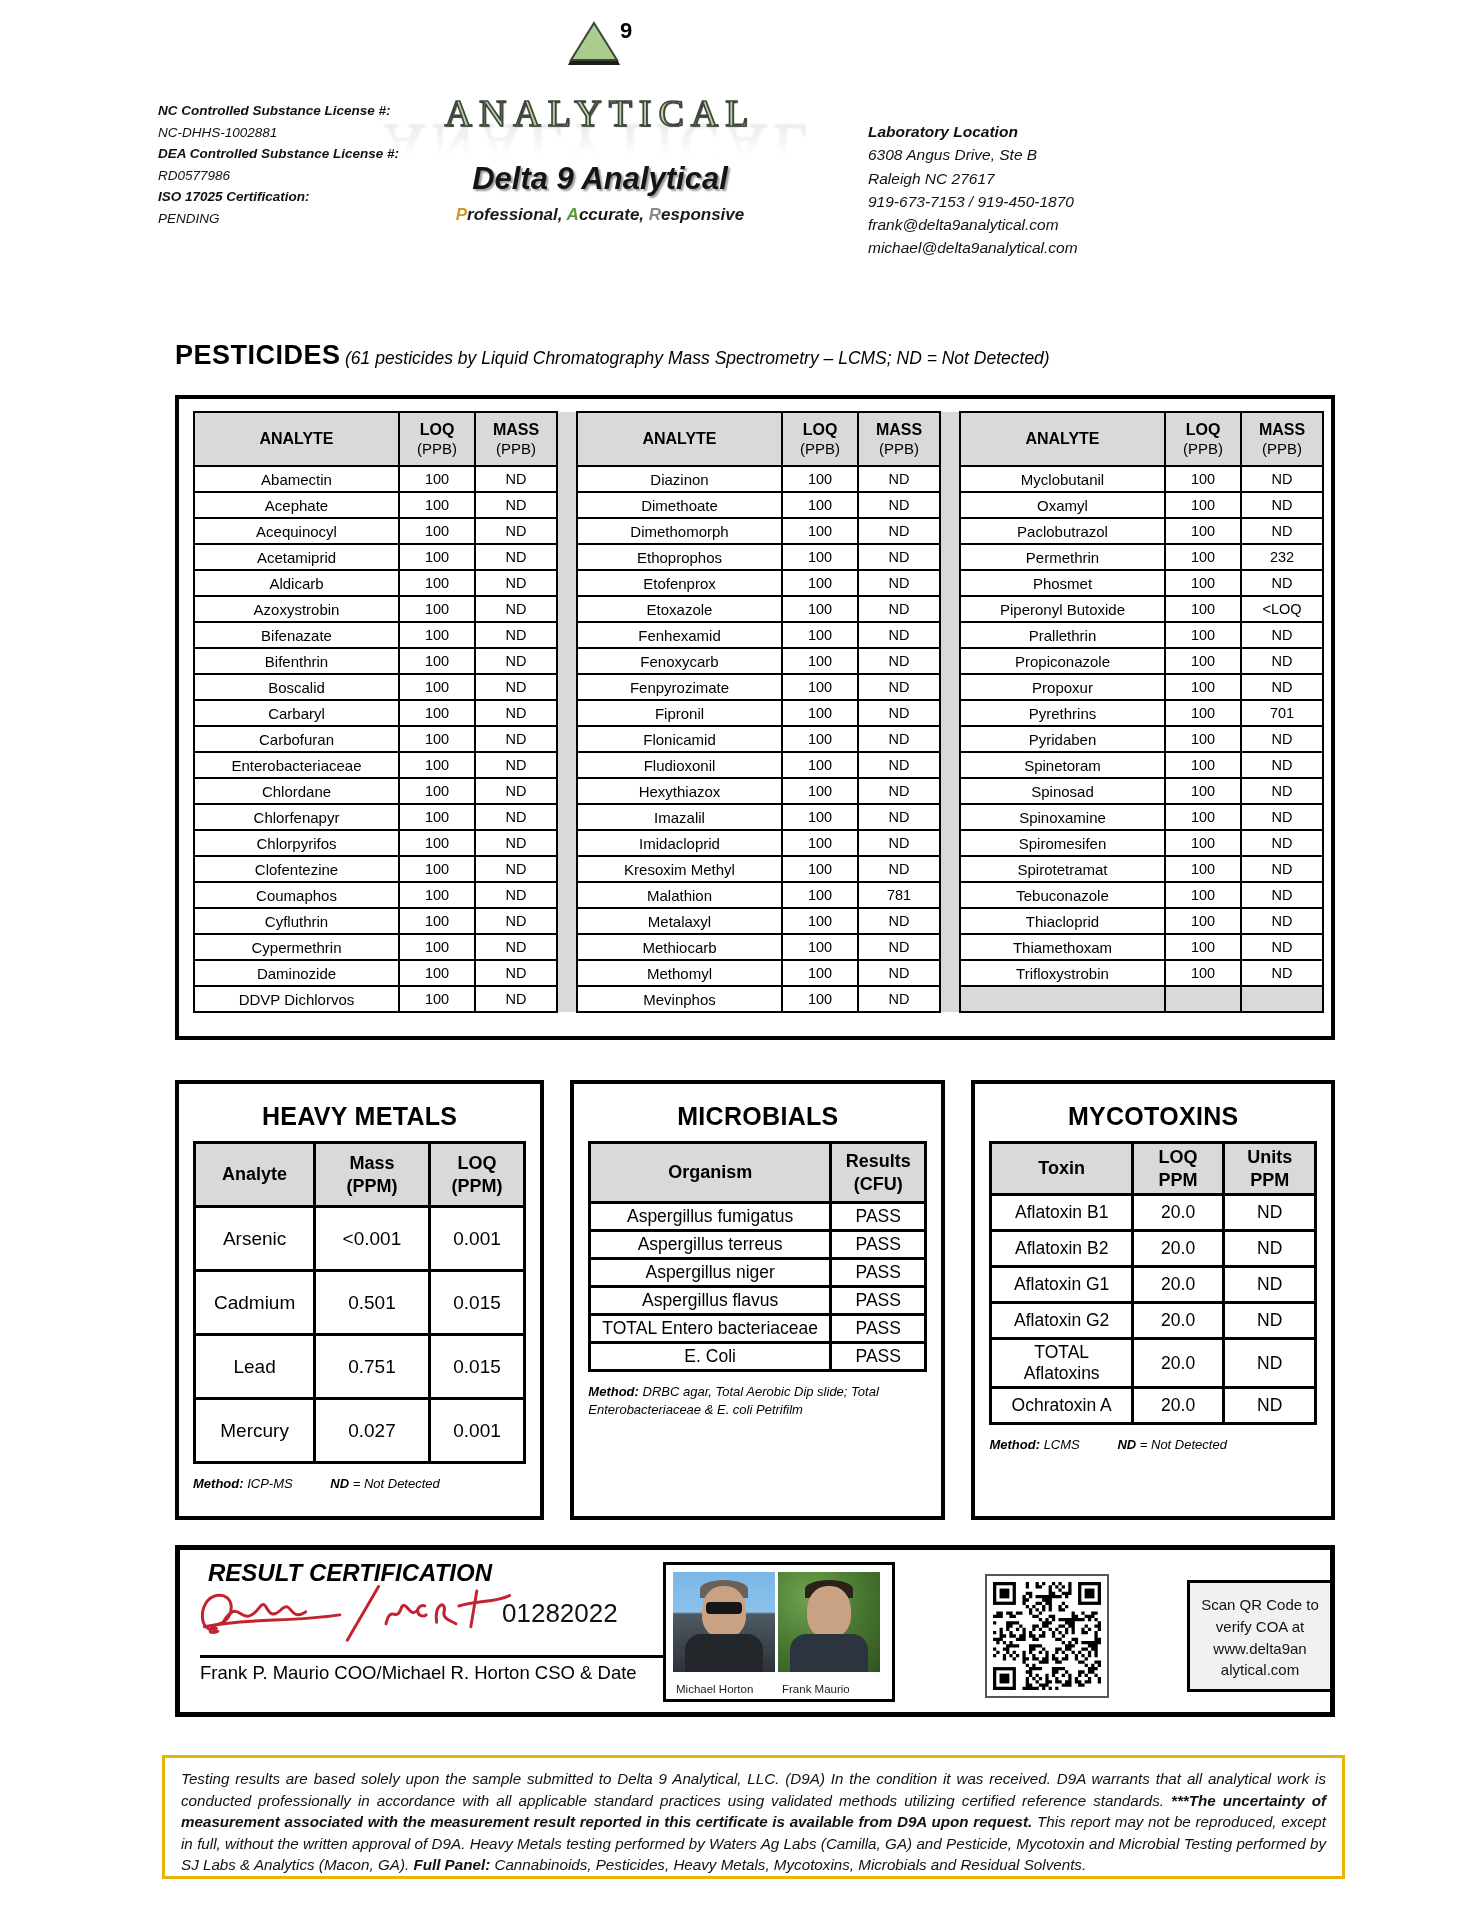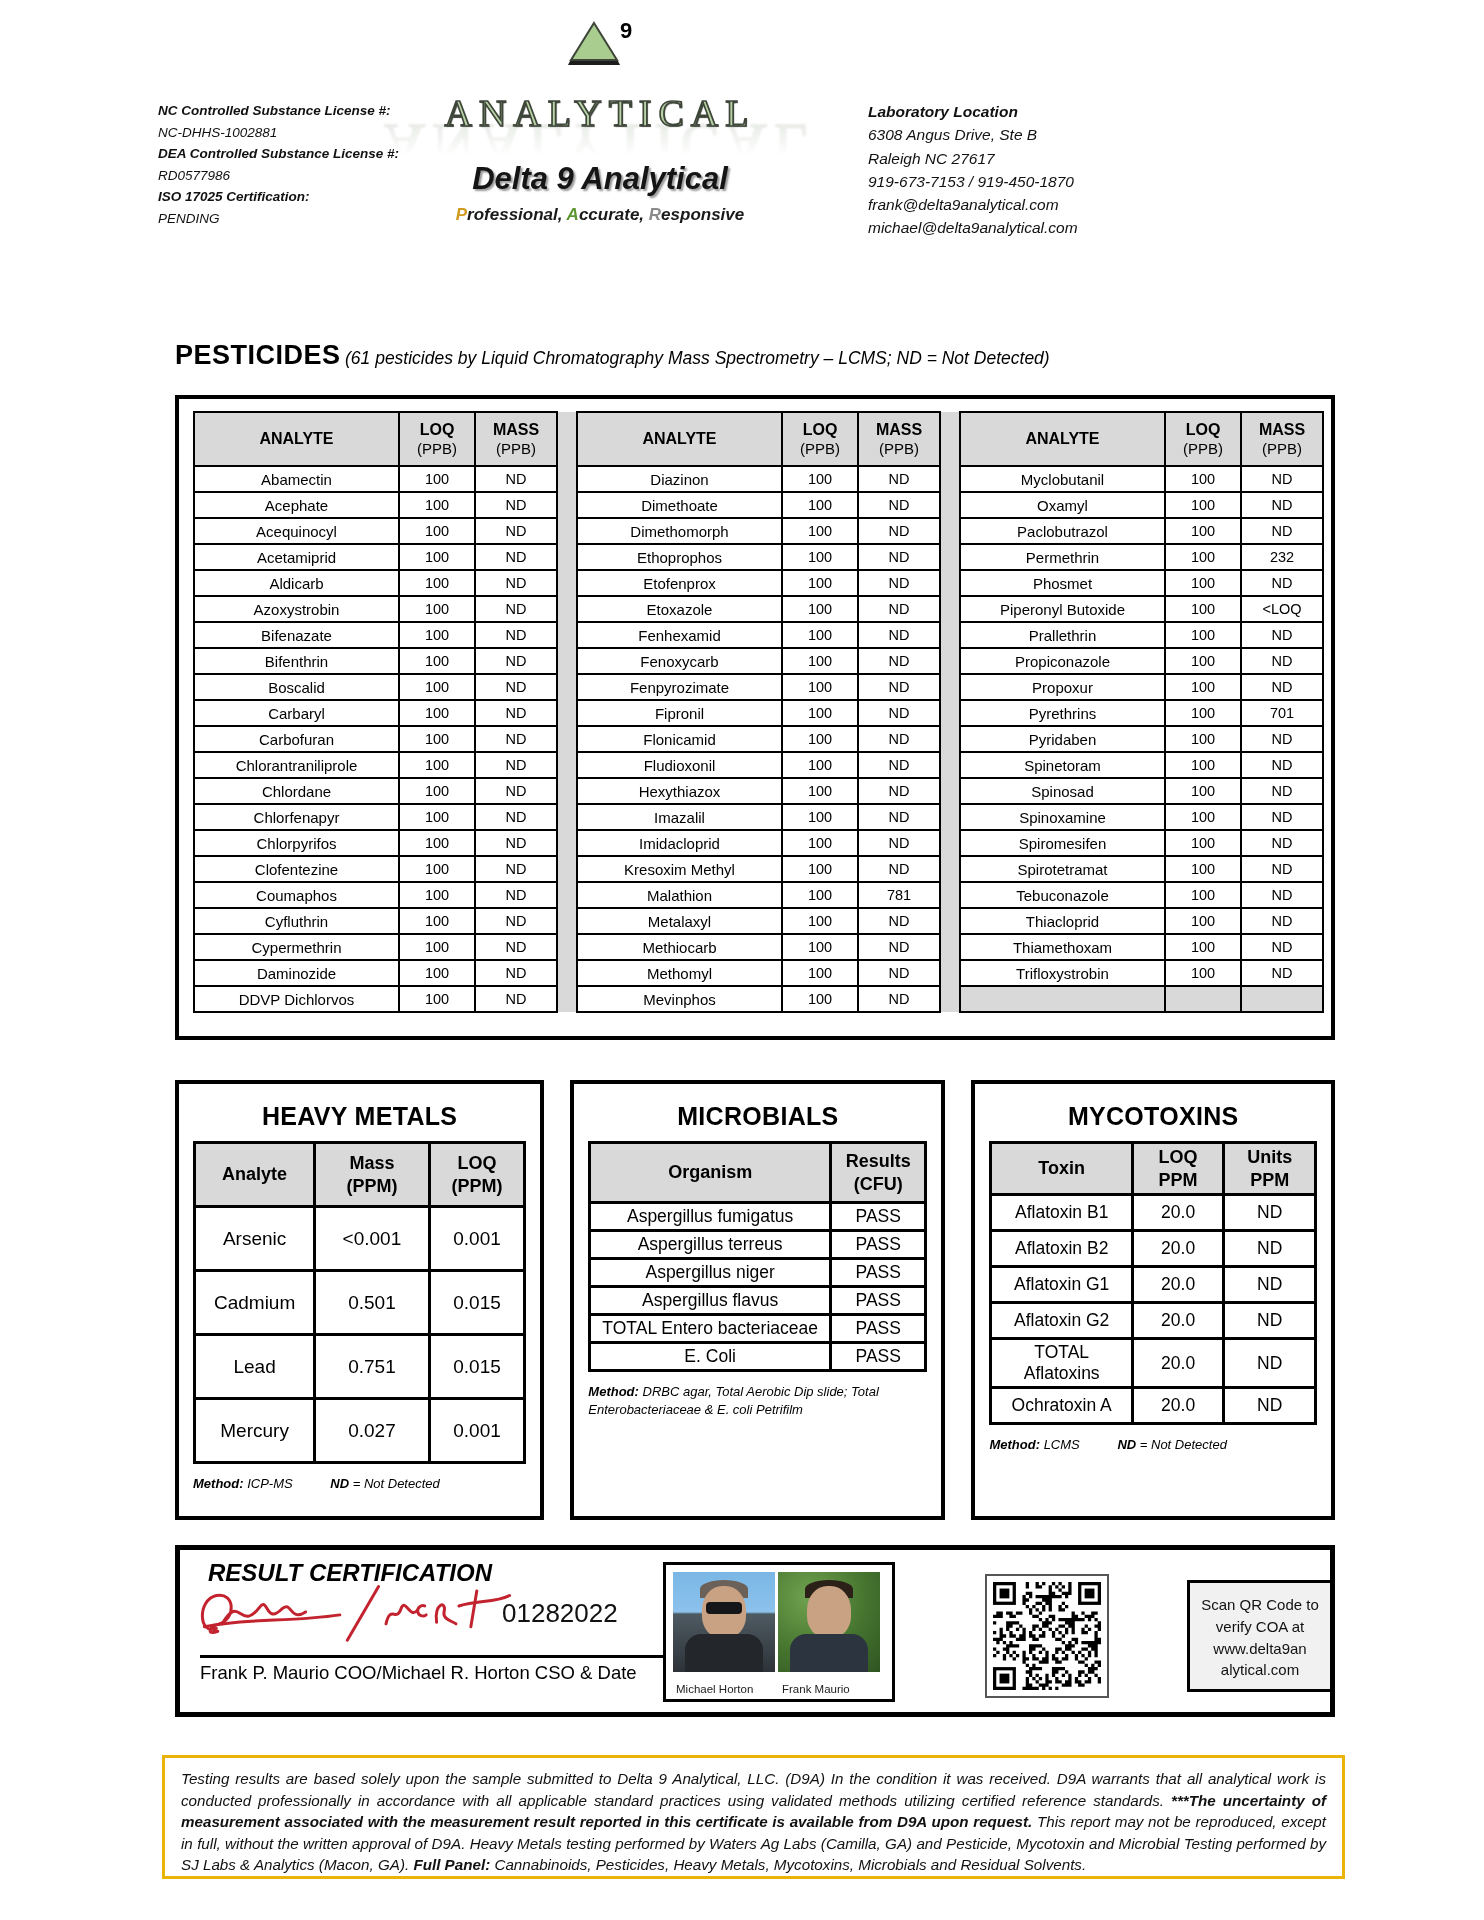--- a/index.html
+++ b/index.html
@@ -3,21 +3,21 @@
 <meta charset="utf-8">
 <style>
   * { margin:0; padding:0; box-sizing:border-box; }
   body { background:#e8e8e8; font-family:"Liberation Sans", sans-serif; }
   .page { position:relative; width:1484px; height:1920px; background:#ffffff; margin:0 auto; overflow:hidden; }
 
   
   .licenses { position:absolute; left:158px; top:100px; width:280px; font-size:13.5px; font-style:italic; line-height:1.6; color:#111; }
   .lic-label { font-weight:bold; }
   .lab { position:absolute; left:868px; top:100px; width:320px; font-size:15.5px; font-style:italic; line-height:1.5; color:#111; }
-  .lab-title { font-weight:bold; }
+  .lab-title { font-weight:bold;margin-top:20px; }
 
   .logo { position:absolute; left:350px; top:20px; width:500px; text-align:center; }
   .tri-row { display:flex; justify-content:center; align-items:flex-start; height:74px; }
   .tri-sup { font-size:22px; font-weight:bold; margin-top:-2px; }
   .wordmark { font-family:"Liberation Serif", serif; font-size:38px; line-height:1; letter-spacing:7px; color:#b9d3a6; -webkit-text-stroke:1.7px #3e463a; text-shadow:1px 1px 1px #666; }
   .word-reflect { font-family:"Liberation Serif", serif; font-size:57px; line-height:1; letter-spacing:7px; color:#8aa37e; -webkit-text-stroke:1.2px #667060;
       transform:scaleY(-1); opacity:.28; margin-top:-16px; filter:blur(1px);
       -webkit-mask-image:linear-gradient(to top, rgba(0,0,0,.85), transparent 70%);
               mask-image:linear-gradient(to top, rgba(0,0,0,.85), transparent 70%); }
   .company { font-size:31px; font-weight:bold; font-style:italic; color:#151515; margin-top:-12px; text-shadow:2px 2px 2px #9a9a9a; }
@@ -351,21 +351,21 @@
             <td>Flonicamid</td>
             <td class="num">100</td>
             <td class="num">ND</td>
             <td class="spacer"></td>
             <td>Pyridaben</td>
             <td class="num">100</td>
             <td class="num">ND</td>
           </tr>
 
           <tr>
-            <td>Chlorantraniliprole</td>
+            <td>Enterobacteriaceae</td>
             <td class="num">100</td>
             <td class="num">ND</td>
             <td class="spacer"></td>
             <td>Fludioxonil</td>
             <td class="num">100</td>
             <td class="num">ND</td>
             <td class="spacer"></td>
             <td>Spinetoram</td>
             <td class="num">100</td>
             <td class="num">ND</td>

